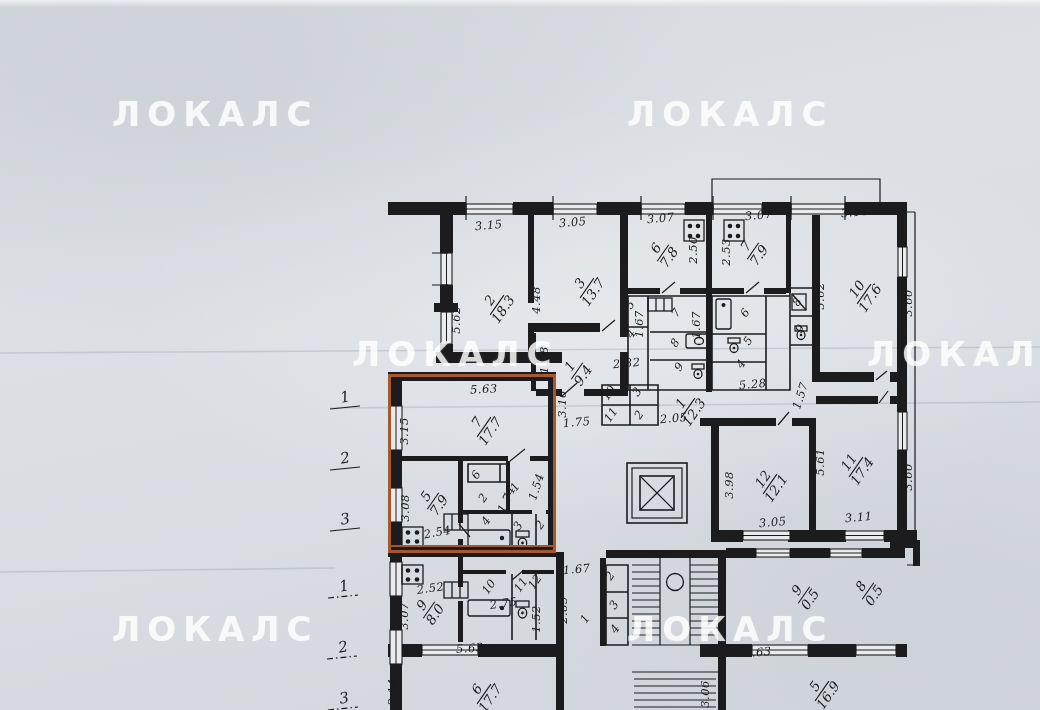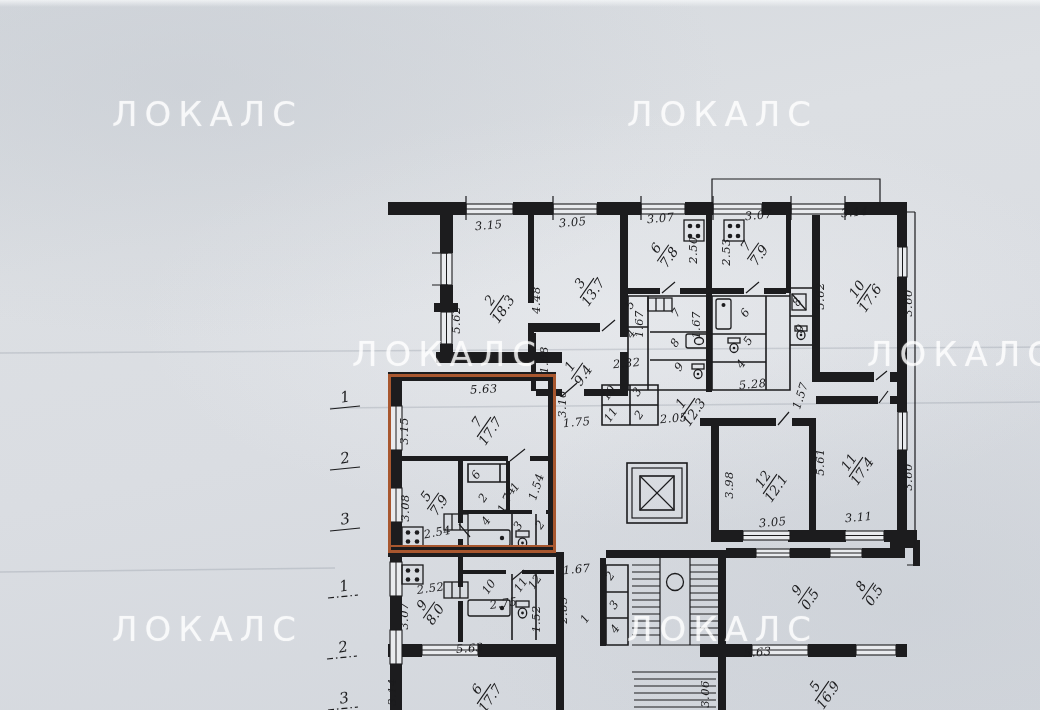--- a/index.html
+++ b/index.html
@@ -7,21 +7,21 @@
   .page{position:relative;width:1040px;height:710px;
     background:
       radial-gradient(900px 420px at 18% 12%, rgba(198,203,210,.55) 0%, rgba(198,203,210,0) 60%),
       radial-gradient(800px 500px at 88% 85%, rgba(200,205,212,.5) 0%, rgba(200,205,212,0) 55%),
       radial-gradient(700px 300px at 60% 45%, rgba(236,238,241,.6) 0%, rgba(236,238,241,0) 70%),
       linear-gradient(168deg,#d4d8dd 0%,#dcdfe3 30%,#dadde2 55%,#d2d6dc 100%);
   }
   .scan-edge-top{position:absolute;left:0;top:0;width:100%;height:7px;
     background:linear-gradient(180deg,rgba(248,250,251,.75),rgba(248,250,251,0));}
   svg{position:absolute;left:0;top:0;}
-  .wm{position:absolute;color:rgba(255,255,255,.78);font-weight:400;font-size:34px;
+  .wm{position:absolute;color:rgba(255,255,255,.78);font-weight:700;font-size:34px;
       letter-spacing:7px;font-family:"DejaVu Sans",sans-serif;white-space:nowrap;
       text-shadow:0 0 2px rgba(255,255,255,.25);pointer-events:none;}
   
   text{font-family:"DejaVu Serif",serif;font-style:italic;fill:#1b1b1d;}
   .rl text{font-size:13.5px;text-anchor:middle;}
   .rl line{stroke:#1b1b1d;stroke-width:1.1;}
   .sm{font-size:11.5px;text-anchor:middle;}
   .dim{font-size:11.5px;text-anchor:middle;letter-spacing:.5px;}
   .ax{font-size:15px;text-anchor:middle;}
   .axline{stroke:#1b1b1d;stroke-width:1.2;}

